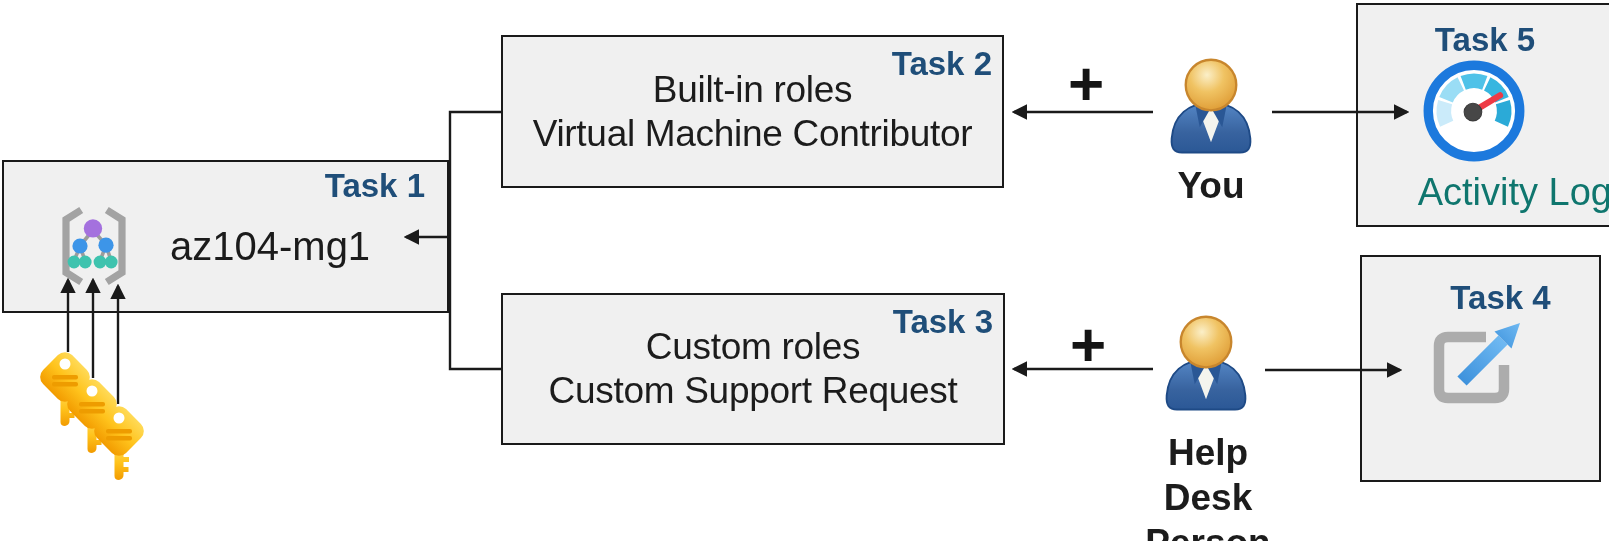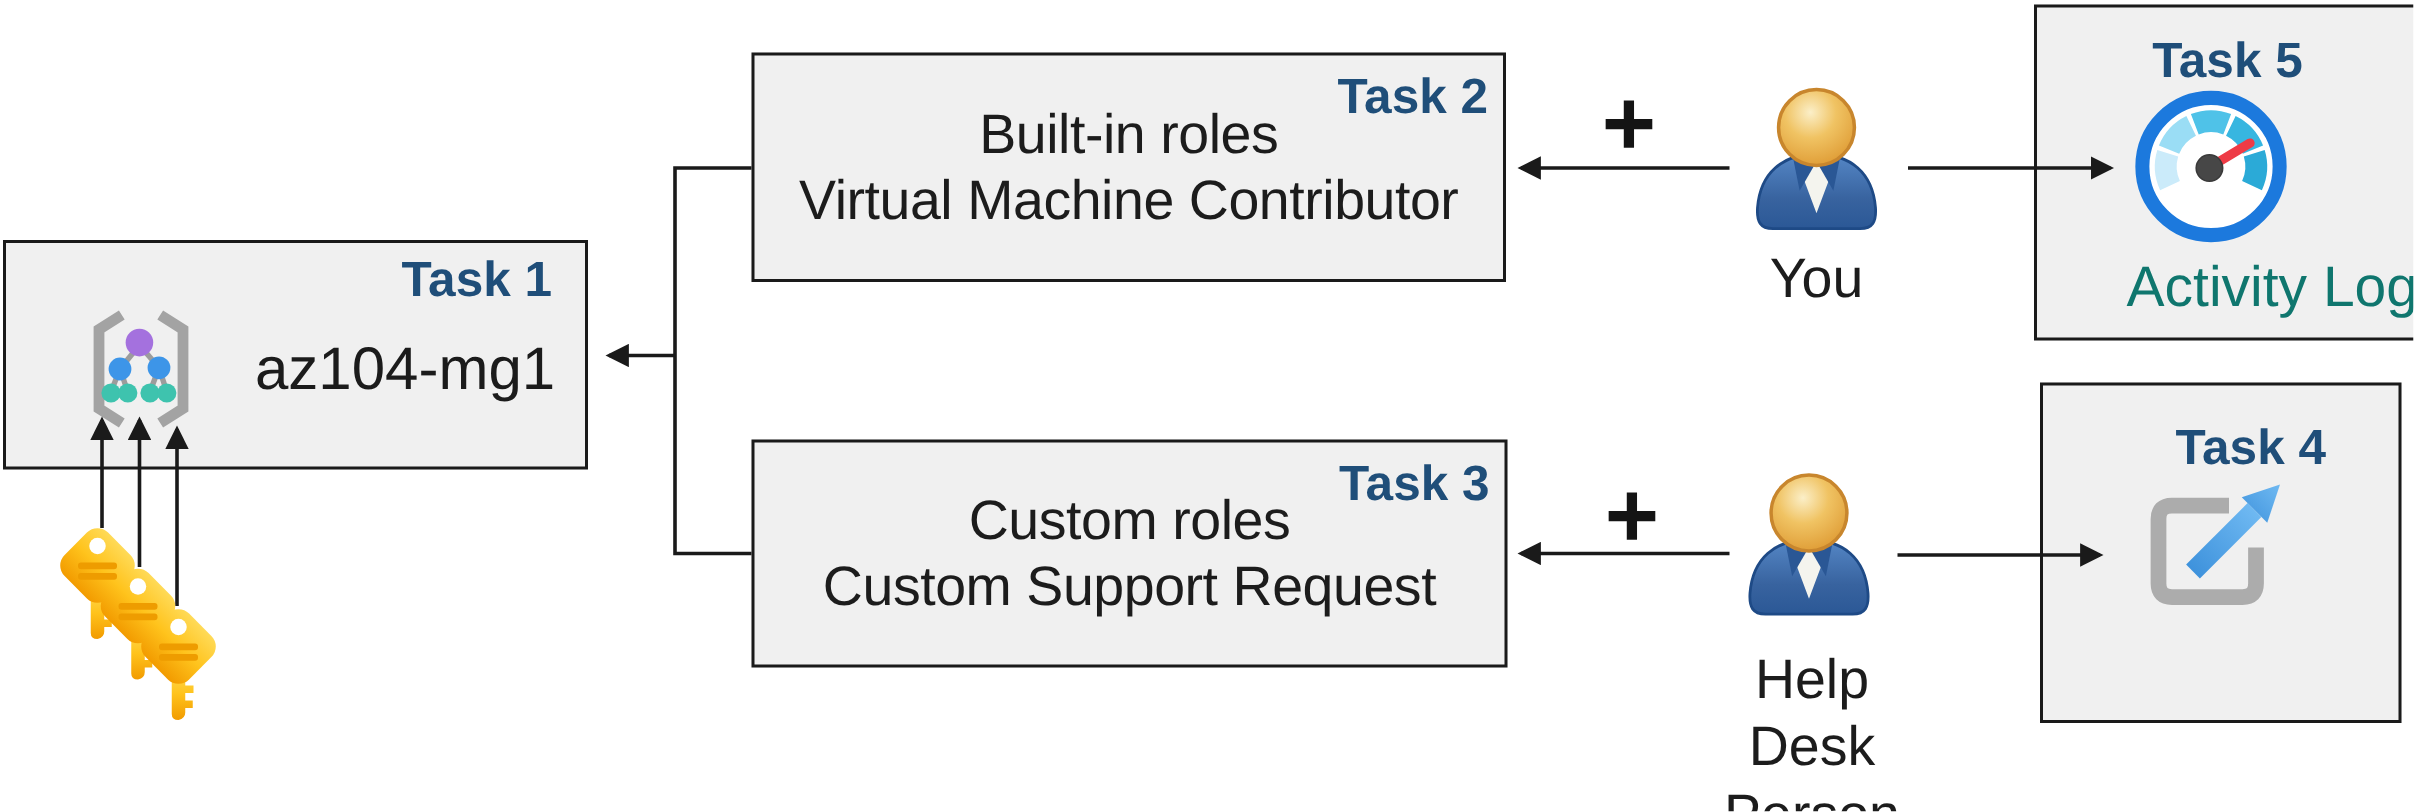--- a/index.html
+++ b/index.html
@@ -13,36 +13,36 @@
   .task-label{
     position:absolute;font-weight:700;font-size:33px;color:#1f4e79;white-space:nowrap;
   }
   .task-label.centered{left:0;right:0;text-align:center;}
   .box-content{
     position:absolute;inset:0;display:flex;flex-direction:column;justify-content:center;
     align-items:center;text-align:center;
   }
   .box-line{font-size:37px;line-height:44px;color:#1c1c1c;letter-spacing:-0.3px;white-space:nowrap;}
   .caption{position:absolute;left:0;right:0;text-align:right;font-size:38px;color:#0f766e;white-space:nowrap;padding-left:47px;}
-  .actor-label{position:absolute;text-align:center;font-size:37px;line-height:45px;color:#1c1c1c;}
+  .actor-label{position:absolute;text-align:center;font-size:37px;line-height:45px;color:#1c1c1c;font-weight:bold;}
   .plus{
     position:absolute;transform:translate(-50%,-54%);font-size:62px;font-weight:700;color:#141414;
     line-height:62px;
   }
   .abs{position:absolute;}
   svg{display:block;}
   #arrow-overlay{position:absolute;left:0;top:0;z-index:5;pointer-events:none;}
   #keys{z-index:6;}
 </style>
 </head>
 <body>
 
 <div id="canvas">
 
-  <div class="box" style="left:2px;top:160px;width:390px;height:153px;">
+  <div class="box" style="left:2px;top:160px;width:447px;height:153px;">
     <span class="task-label" style="top:5px;right:22px;">Task 1</span>
     <svg class="abs" style="left:50px;top:44px;" width="80" height="80" viewBox="0 0 100 100">
       <path d="M34,5 L15,17 L15,83 L34,95" fill="none" stroke="#a3a3a3" stroke-width="9"></path>
       <path d="M66,5 L85,17 L85,83 L66,95" fill="none" stroke="#a3a3a3" stroke-width="9"></path>
       <g stroke="#9c9c9c" stroke-width="4.5">
         <line x1="48.7" y1="30" x2="32.5" y2="50"></line>
         <line x1="48.7" y1="30" x2="65" y2="49"></line>
         <line x1="32.5" y1="50" x2="25" y2="69"></line>
         <line x1="32.5" y1="50" x2="39" y2="69"></line>
         <line x1="65" y1="49" x2="57.5" y2="69"></line>

